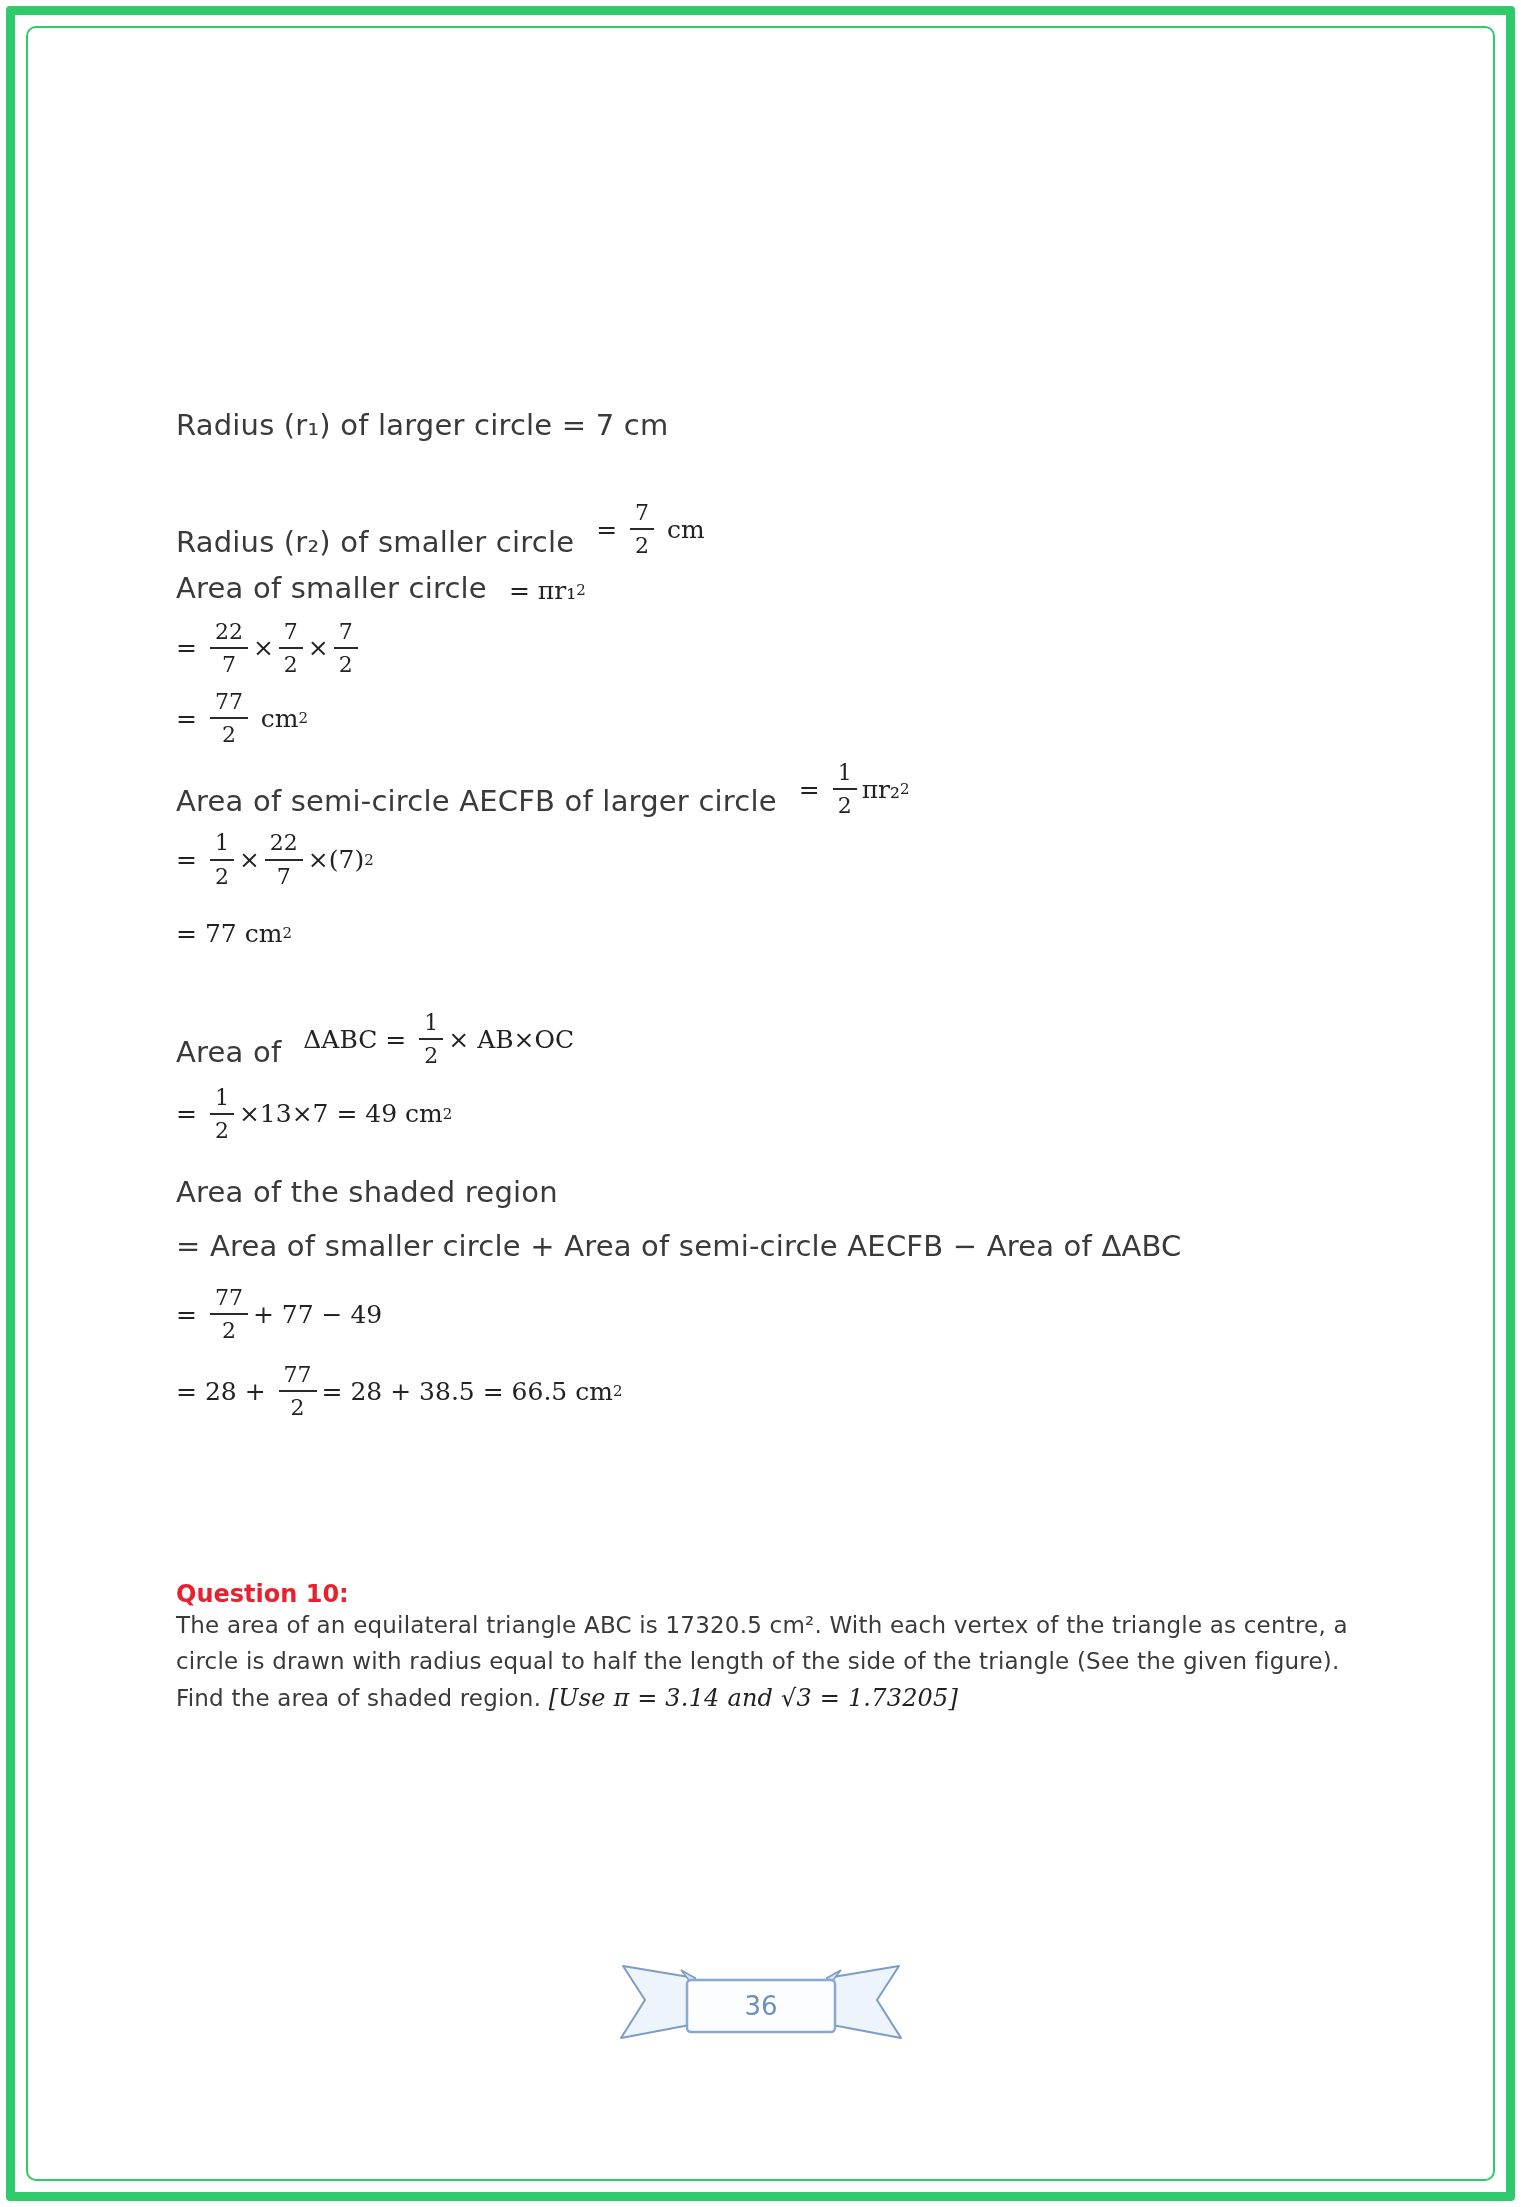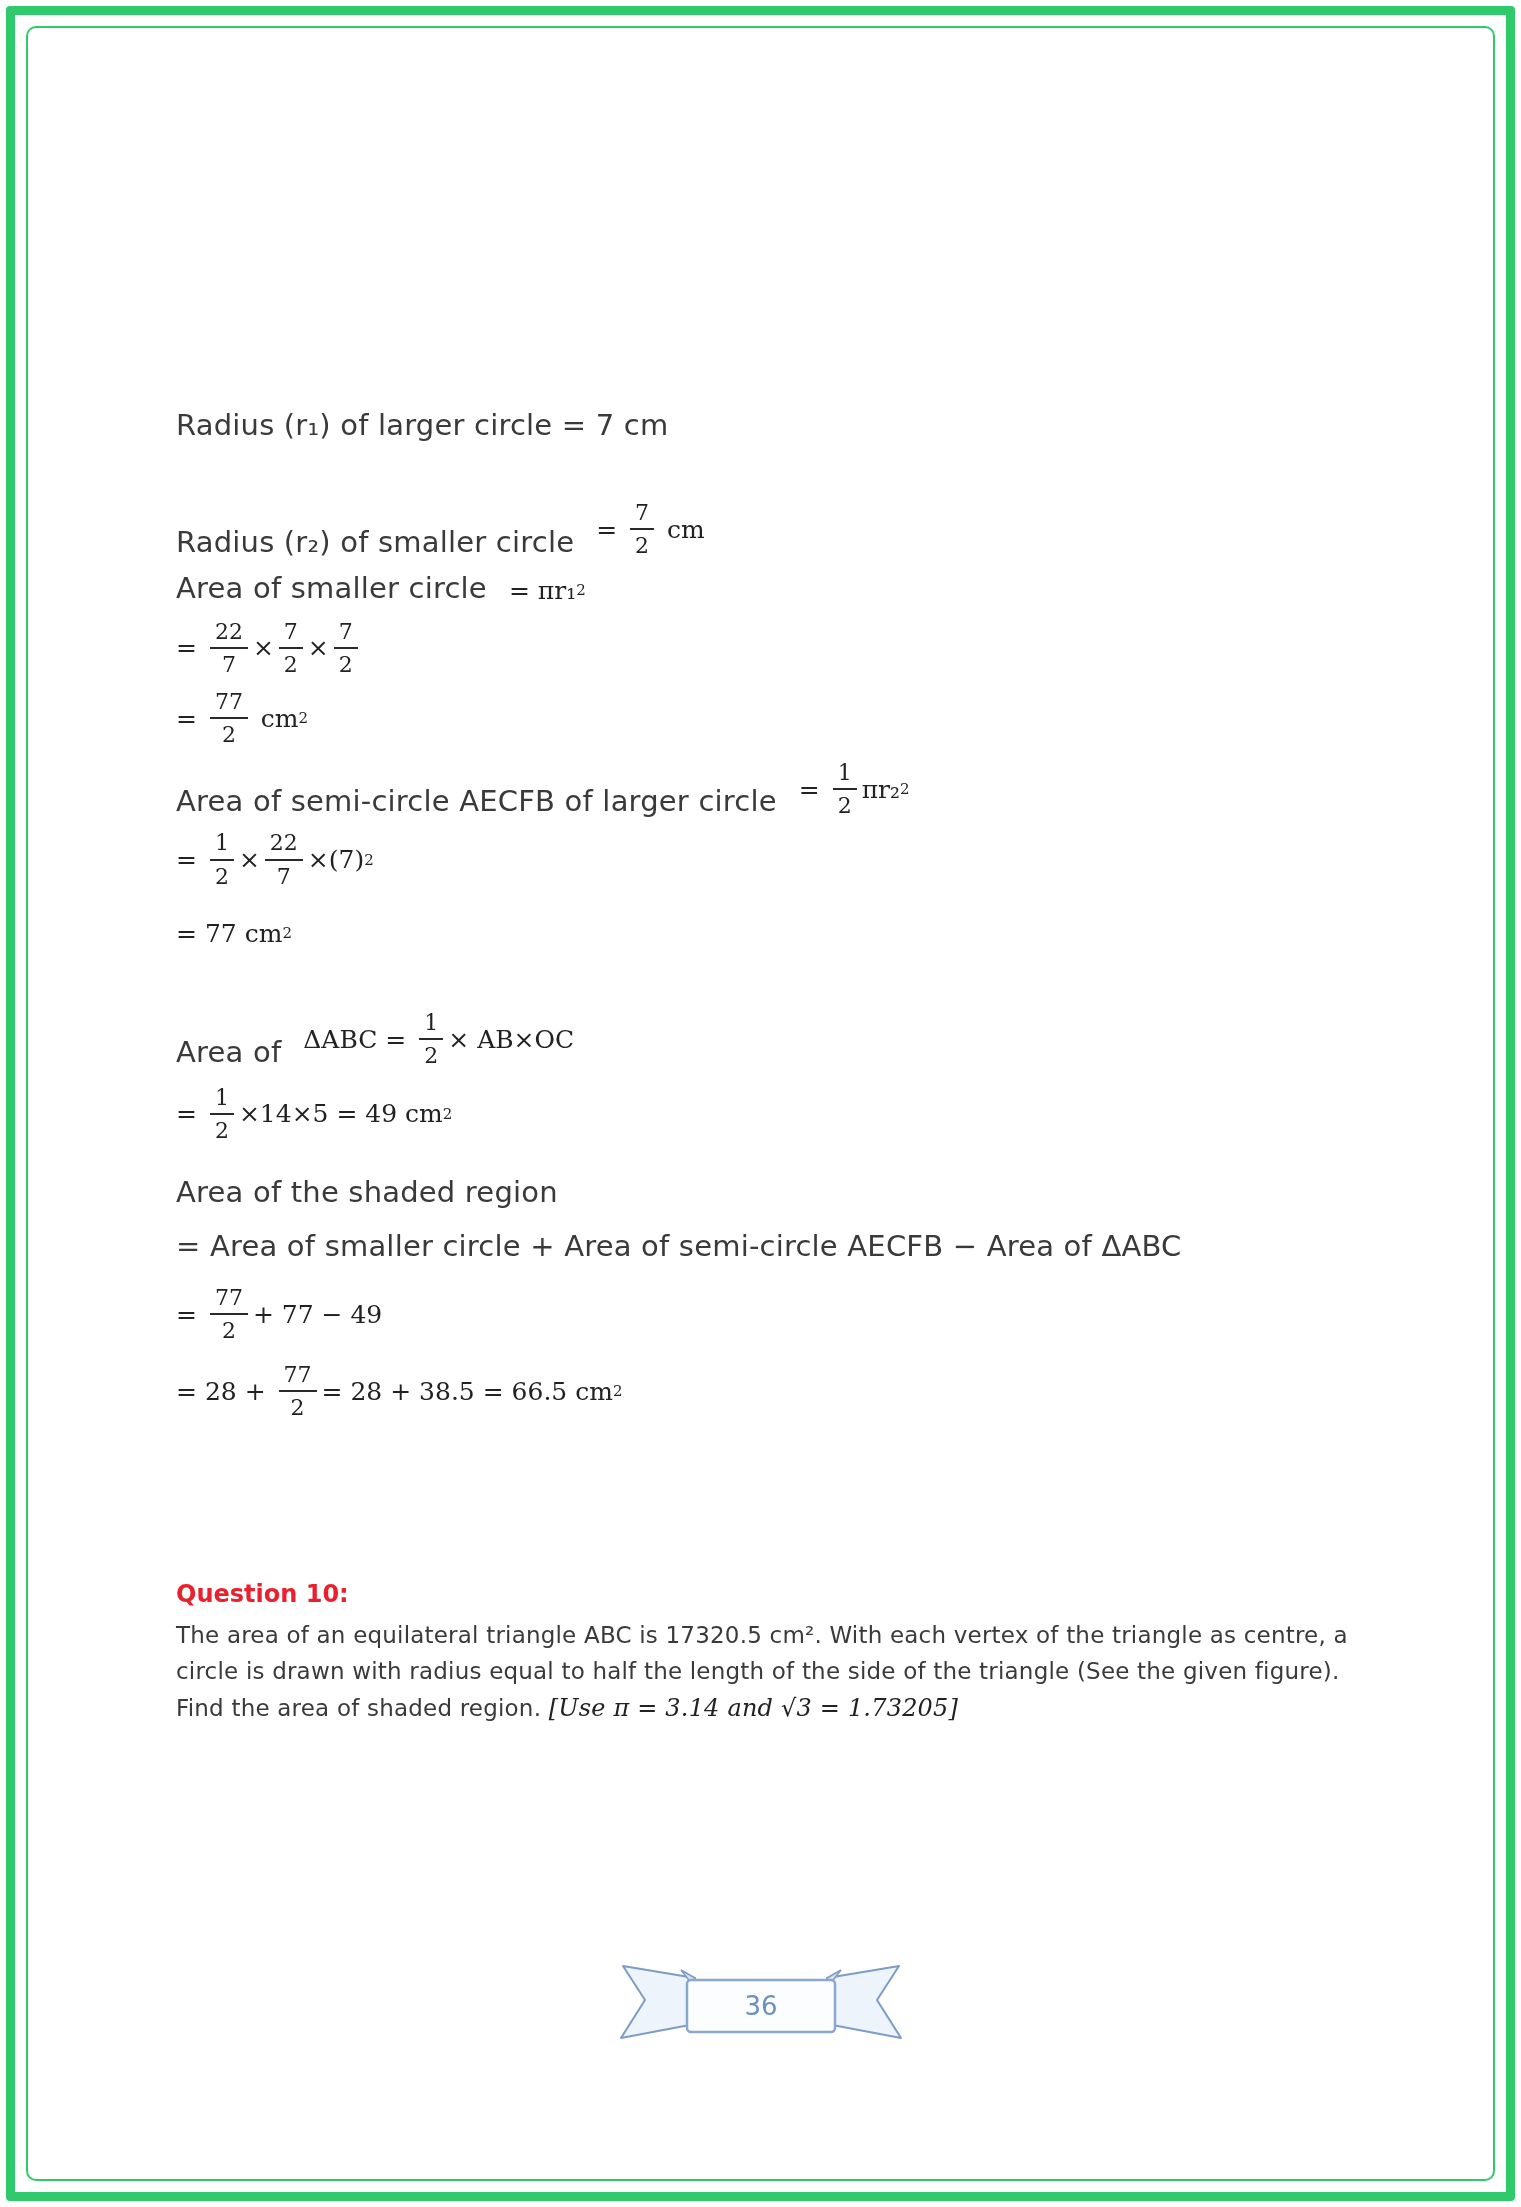--- a/index.html
+++ b/index.html
@@ -32,21 +32,21 @@
   }
   .formula sup { font-size:0.6em; vertical-align:super; line-height:0; }
   .frac {
     display:inline-flex; flex-direction:column; align-items:center;
     vertical-align:middle; margin:0 5px; line-height:1.15; font-size:22px;
   }
   .frac .num { padding:0 5px 3px; border-bottom:2px solid #2a2a2a; }
   .frac .den { padding:3px 5px 0; }
   .q-heading { font-size:24px; font-weight:bold; color:#e8212e; }
   .q-body {
-    font-size:23px; line-height:1.55; color:#3a3a3a; margin-top:10px;
+    font-size:23px; line-height:1.55; color:#3a3a3a; margin-top:0;
     letter-spacing:0.2px;
   }
   .q-note {
     font-family:"DejaVu Serif", serif; font-style:italic;
     font-size:24px; color:#222222; white-space:nowrap;
   }
   .banner {
     position:absolute; left:50%; top:1960px; transform:translateX(-50%);
   }
 </style>
@@ -81,21 +81,21 @@
 
   <div class="formula" style="margin-top:12px; display:flex;"><span>= </span><span class="frac"><span class="num">1</span><span class="den">2</span></span><span>×</span><span class="frac"><span class="num">22</span><span class="den">7</span></span><span>×(7)</span><sup>2</sup></div>
 
   <div class="formula" style="margin-top:30px; display:flex;"><span>= 77 cm</span><sup>2</sup></div>
 
   <div class="row" style="margin-top:62px;">
     <span class="tline">Area of</span>
     <span class="formula"><span>ΔABC = </span><span class="frac"><span class="num">1</span><span class="den">2</span></span><span>× AB×OC</span></span>
   </div>
 
-  <div class="formula" style="margin-top:16px; display:flex;"><span>= </span><span class="frac"><span class="num">1</span><span class="den">2</span></span><span>×14×5 = 49 cm</span><sup>2</sup></div>
+  <div class="formula" style="margin-top:16px; display:flex;"><span>= </span><span class="frac"><span class="num">1</span><span class="den">2</span></span><span>×13×7 = 49 cm</span><sup>2</sup></div>
 
   <div class="tline" style="margin-top:32px;">Area of the shaded region</div>
 
   <div class="tline" style="margin-top:20px;">= Area of smaller circle + Area of semi-circle AECFB − Area of ΔABC</div>
 
   <div class="formula" style="margin-top:22px; display:flex;"><span>= </span><span class="frac"><span class="num">77</span><span class="den">2</span></span><span>+ 77 − 49</span></div>
 
   <div class="formula" style="margin-top:18px; display:flex;"><span>= 28 + </span><span class="frac"><span class="num">77</span><span class="den">2</span></span><span>= 28 + 38.5 = 66.5 cm</span><sup>2</sup></div>
 
   <div class="q-heading" style="margin-top:160px;">Question 10:</div>

